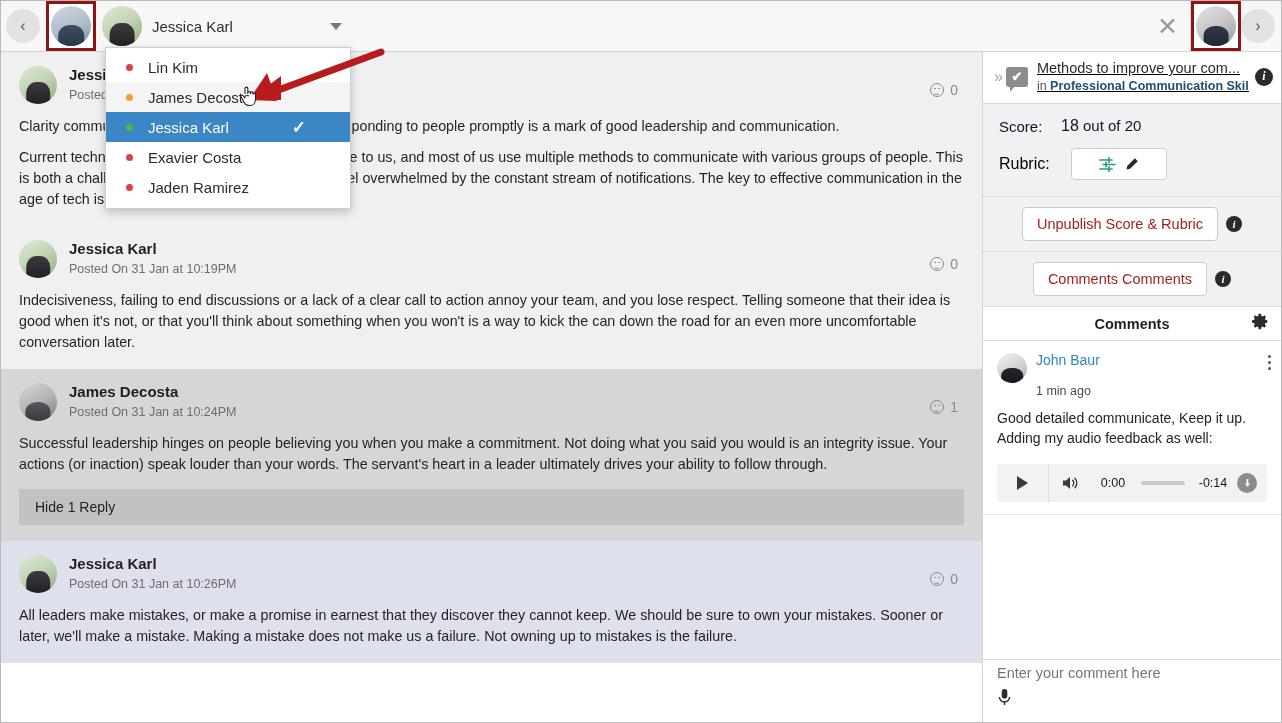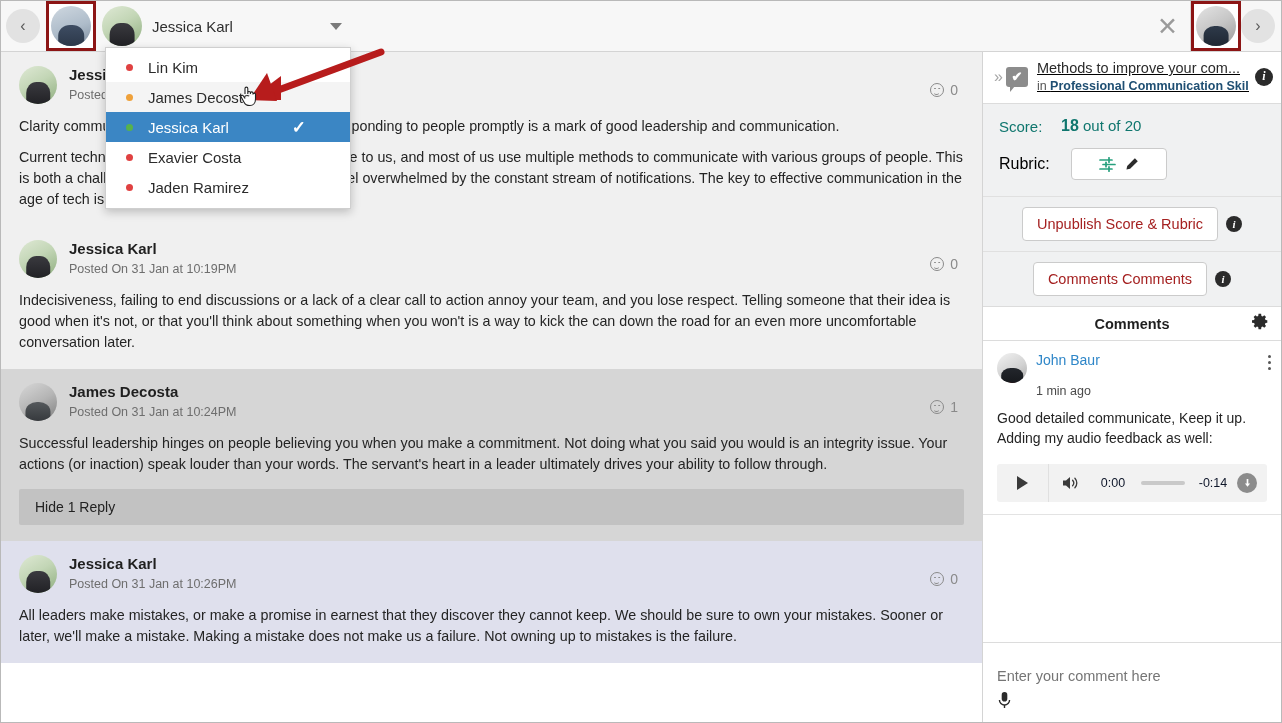--- a/index.html
+++ b/index.html
@@ -214,23 +214,23 @@
     width: 18px; height: 18px; border-radius: 50%;
     background: #2b2b2b; color: #ffffff;
     font-size: 12px; font-weight: 700; font-style: italic;
     display: flex; align-items: center; justify-content: center;
     flex: none; margin-left: 6px; cursor: pointer;
     font-family: "Liberation Serif", serif;
   }
   .info-dot.sm { width: 16px; height: 16px; font-size: 11px; }
 
   .score-block { background: #f0f1f2; padding: 13px 16px 16px 16px; border-bottom: 1px solid #e0e0e0; }
-  .score-row { display: flex; align-items: center; font-size: 15px; color: #0f766e; }
+  .score-row { display: flex; align-items: center; font-size: 15px; color: #0f172a; }
   .score-label { width: 62px; }
-  .score-val b { font-weight: 700; font-size: 16px; }
+  .score-val b { font-weight: 400; font-size: 16px; }
   .rubric-row { display: flex; align-items: center; margin-top: 13px; }
   .rubric-btn {
     margin-left: 10px; width: 96px; height: 32px;
     background: #ffffff; border: 1px solid #cbcbcb; border-radius: 4px;
     display: flex; align-items: center; justify-content: center; gap: 8px;
     cursor: pointer;
   }
   .btn-row { display: flex; align-items: center; justify-content: center; padding: 10px 0; background: #f0f1f2; }
   .btn-row.b2 { border-top: 1px solid #e0e0e0; border-bottom: 1px solid #dcdcdc; }
   .ghost-btn {
@@ -277,21 +277,21 @@
   .tri { width:0;height:0;border-left:11px solid #3a3a3a;border-top:7px solid transparent;border-bottom:7px solid transparent;}
   .a-vol { width: 44px; display:flex; align-items:center; justify-content:center; cursor:pointer;}
   .a-time { font-size: 12.5px; color: #0f172a; width: 40px; text-align:center;}
   .a-bar { flex:1; height: 4px; background: #c9c9c9; border-radius: 2px; margin: 0 8px; cursor:pointer;}
   .a-dl {
     width: 20px; height: 20px; border-radius: 50%; background: #8c8c8c;
     display:flex; align-items:center; justify-content:center; margin: 0 10px 0 4px; cursor:pointer;
   }
   .composer {
     border-top: 1px solid #dcdcdc; background: #ffffff;
-    padding: 24px 14px; height: 81px;
+    padding: 4px 14px; height: 64px;
   }
   .composer-input {
     border: none; outline: none; width: 100%;
     font-size: 14.5px; color: #9b9b9b;
     font-family: "Liberation Sans", sans-serif;
     background: transparent;
   }
   .mic { margin-top: 6px; cursor: pointer; display:inline-block; }
 </style>
 </head>

